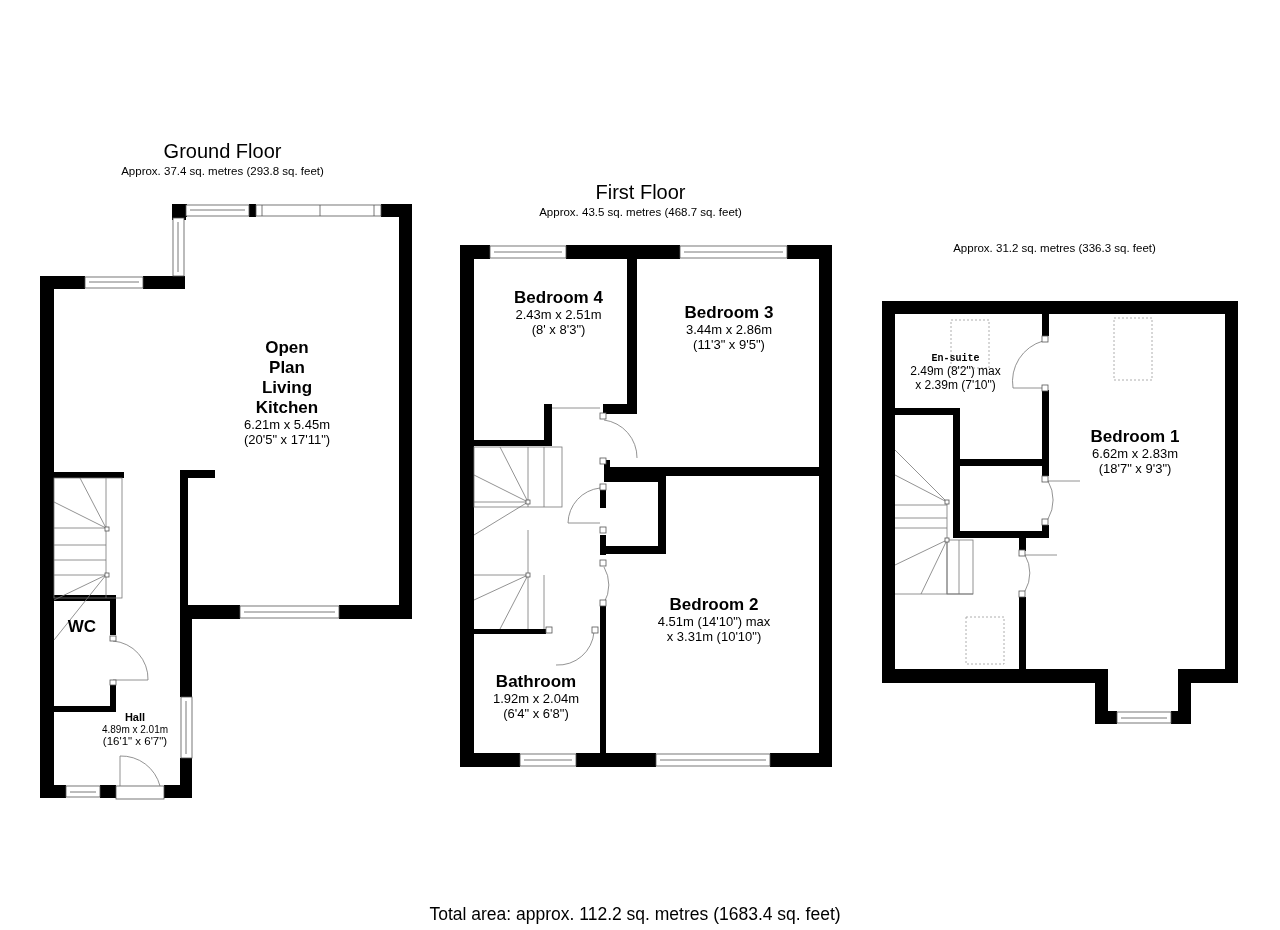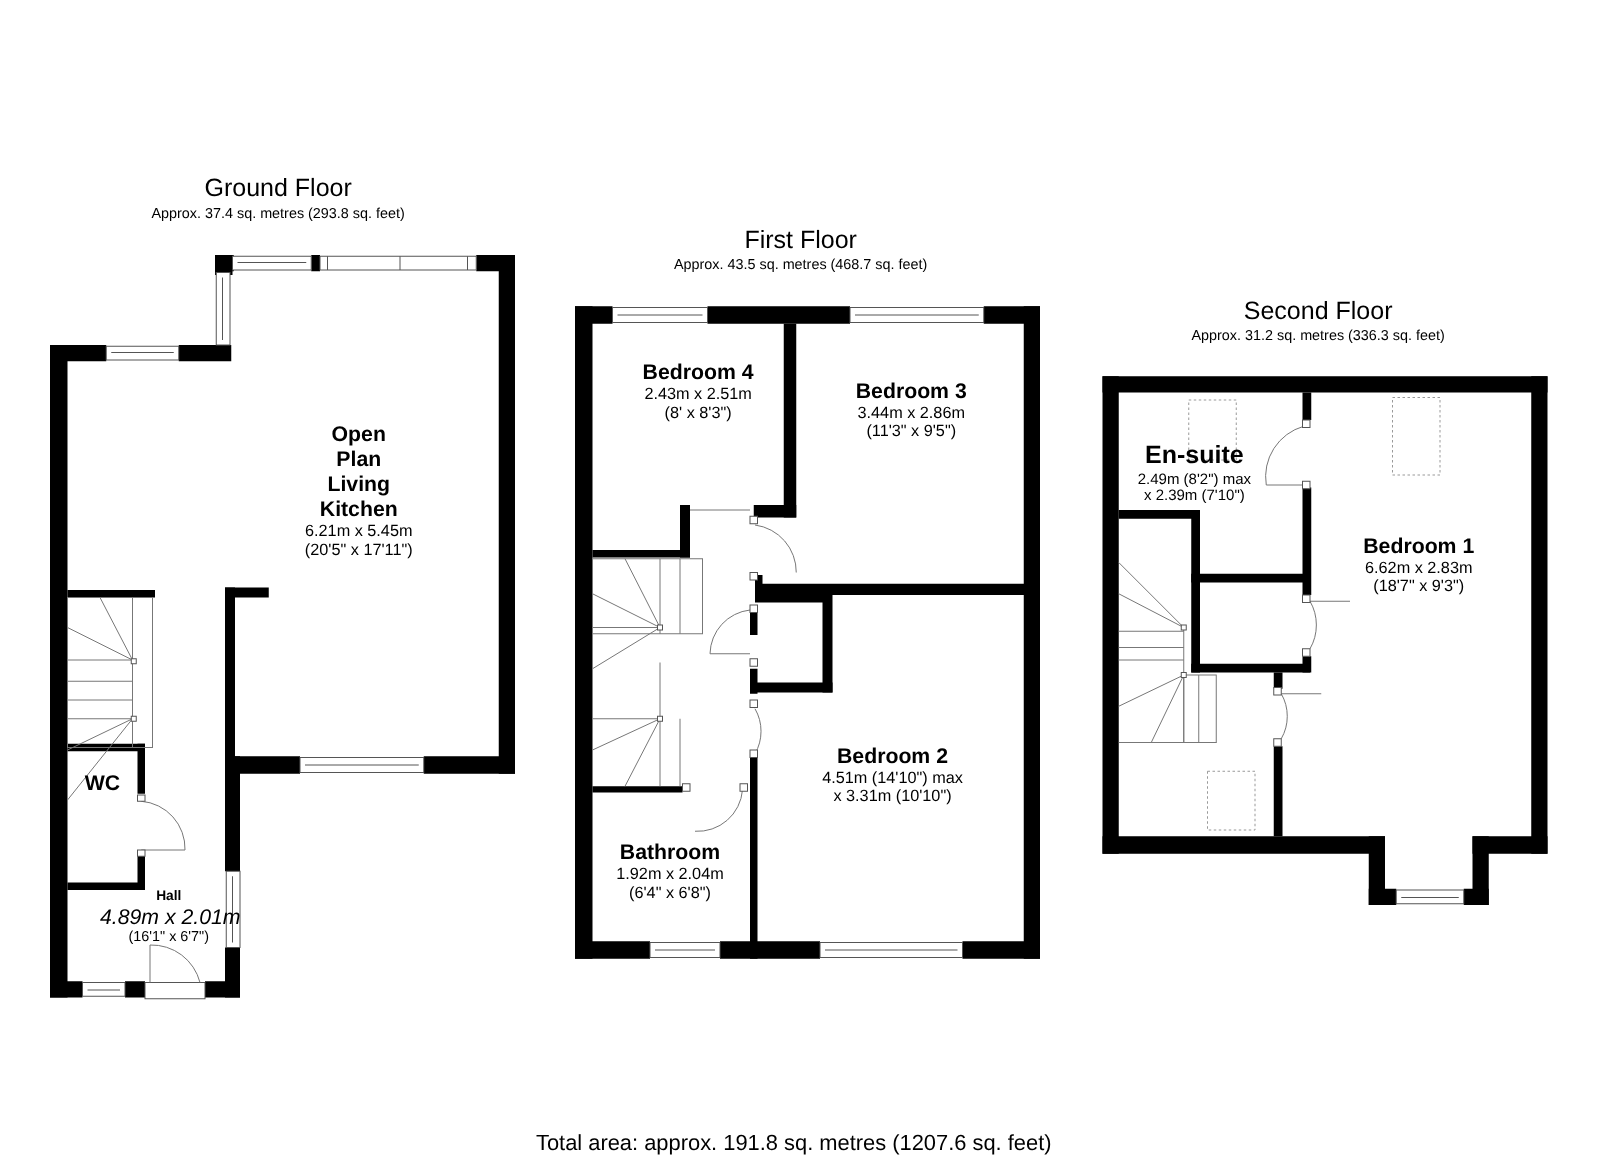--- a/index.html
+++ b/index.html
@@ -215,38 +215,37 @@
 
 <div class="lbl" style="left:100px;top:141px;width:245px;">
   <div class="floor-title">Ground Floor</div>
   <div class="floor-sub">Approx. 37.4 sq. metres (293.8 sq. feet)</div>
 </div>
 <div class="lbl" style="left:518px;top:182px;width:245px;">
   <div class="floor-title">First Floor</div>
   <div class="floor-sub">Approx. 43.5 sq. metres (468.7 sq. feet)</div>
 </div>
 <div class="lbl" style="left:932px;top:239px;width:245px;">
-  <div class="floor-title">Second Floor</div>
   <div class="floor-sub">Approx. 31.2 sq. metres (336.3 sq. feet)</div>
 </div>
 
 <div class="lbl" style="left:207px;top:338px;width:160px;">
   <div class="room-name">Open</div>
   <div class="room-name">Plan</div>
   <div class="room-name">Living</div>
   <div class="room-name">Kitchen</div>
   <div class="room-dim">6.21m x 5.45m</div>
   <div class="room-dim">(20'5" x 17'11")</div>
 </div>
 <div class="lbl" style="left:62px;top:617px;width:40px;">
   <div class="room-name">WC</div>
 </div>
 <div class="lbl" style="left:80px;top:711px;width:110px;">
   <div class="room-name" style="font-size:11px;">Hall</div>
-  <div class="room-dim" style="font-size:17px;font-style:italic;">4.89m x 2.01m</div>
+  <div class="room-dim" style="font-size:10px;">4.89m x 2.01m</div>
   <div class="room-dim" style="font-size:11.5px;">(16'1" x 6'7")</div>
 </div>
 
 <div class="lbl" style="left:496px;top:288px;width:125px;">
   <div class="room-name">Bedroom 4</div>
   <div class="room-dim">2.43m x 2.51m</div>
   <div class="room-dim">(8' x 8'3")</div>
 </div>
 <div class="lbl" style="left:664px;top:303px;width:130px;">
   <div class="room-name">Bedroom 3</div>
@@ -258,23 +257,23 @@
   <div class="room-dim">4.51m (14'10") max</div>
   <div class="room-dim">x 3.31m (10'10")</div>
 </div>
 <div class="lbl" style="left:476px;top:672px;width:120px;">
   <div class="room-name">Bathroom</div>
   <div class="room-dim">1.92m x 2.04m</div>
   <div class="room-dim">(6'4" x 6'8")</div>
 </div>
 
 <div class="lbl" style="left:893px;top:353px;width:125px;">
-  <div class="room-name" style="font-size:20px;">En-suite</div>
+  <div class="room-name" style="font-size:10px;font-family:Liberation Mono, monospace;">En-suite</div>
   <div class="room-dim" style="font-size:12px;">2.49m (8'2") max</div>
   <div class="room-dim" style="font-size:12px;">x 2.39m (7'10")</div>
 </div>
 <div class="lbl" style="left:1070px;top:427px;width:130px;">
   <div class="room-name">Bedroom 1</div>
   <div class="room-dim">6.62m x 2.83m</div>
   <div class="room-dim">(18'7" x 9'3")</div>
 </div>
 
-<div class="total">Total area: approx. 191.8 sq. metres (1207.6 sq. feet)</div>
+<div class="total">Total area: approx. 112.2 sq. metres (1683.4 sq. feet)</div>
 
 </body></html>

